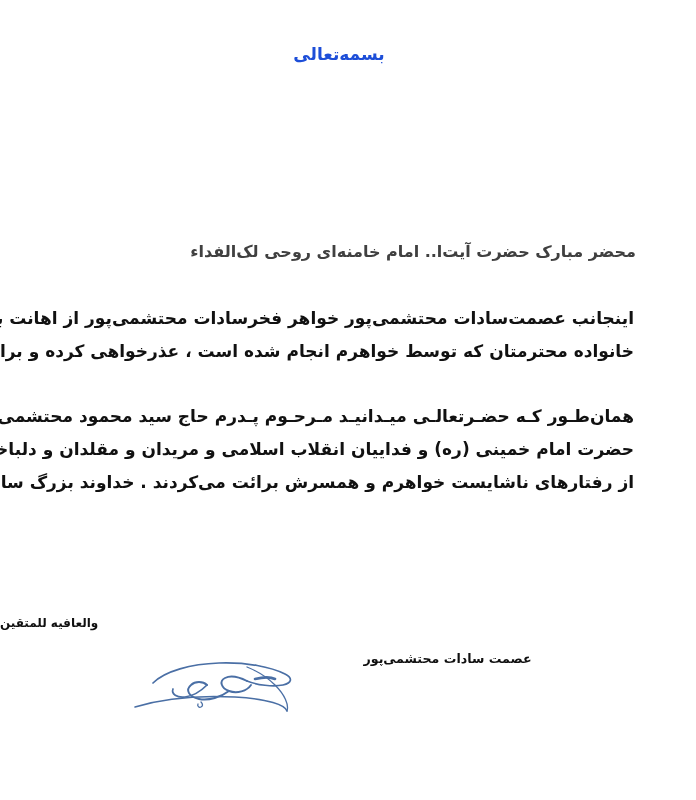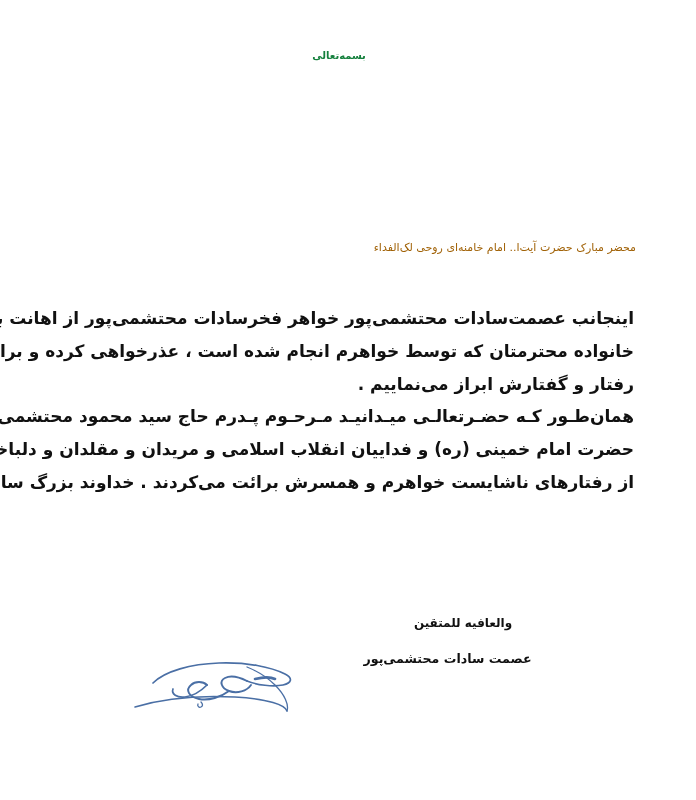--- a/index.html
+++ b/index.html
@@ -27,39 +27,39 @@
   
   .basmala-row {
     position: absolute;
     top: 44px;
     left: 0;
     right: 0;
     text-align: center;
   }
   .basmala {
     display: inline-block;
-    font-size: 10px;
+    font-size: 17px;
     font-weight: 700;
     letter-spacing: 0.2px;
-    color: #15803d;
+    color: #1d4ed8;
     padding-right: 18px;
   }
 
   
   .title-row {
     position: absolute;
     top: 240px;
     right: 60px;
     left: 60px;
     text-align: right;
   }
   .title {
-    font-size: 11px;
-    font-weight: 400;
-    color: #a16207;
+    font-size: 16px;
+    font-weight: 700;
+    color: #404040;
     line-height: 1.5;
     white-space: nowrap;
   }
 
   
   .body-block {
     position: absolute;
     right: 62px;
     left: 62px;
   }
@@ -83,21 +83,21 @@
   .para .ln.last {
     text-align-last: right;
   }
 
   
   .closing {
     position: absolute;
     top: 612px;
     right: 0;
     left: 0;
-    text-align: center;
+    text-align: left;
   }
   .closing-text {
     display: inline-block;
     font-size: 12px;
     font-weight: 600;
     color: #101010;
     margin-right: -230px;
   }
 
   .signer {
@@ -140,21 +140,20 @@
   </div>
 
   <div class="title-row">
     <div class="title">محضر مبارک حضرت آیت‌ا.. امام خامنه‌ای روحی لک‌الفداء</div>
   </div>
 
   <div class="body-block para-1">
     <div class="para">
       <span class="ln">اینجانب عصمت‌سادات محتشمی‌پور خواهر فخرسادات محتشمی‌پور از اهانت به ساحت مقدس شما و</span>
       <span class="ln">خانواده محترمتان که توسط خواهرم انجام شده است ، عذرخواهی کرده و برائت خود  و خانواده‌ام را از ایشان و</span>
-      <span class="ln last">رفتار و گفتارش ابراز می‌نماییم .</span>
     </div>
   </div>
 
   <div class="body-block para-2">
     <div class="para">
       <span class="ln">همان‌طـور کـه حضـرتعالـی میـدانیـد مـرحـوم پـدرم حاج سید محمود محتشمی‌پور از یاران قدیمی</span>
       <span class="ln">حضرت امام خمینی (ره) و فداییان انقلاب اسلامی و مریدان و مقلدان و دلباختگان حضرتعالی بودند و همواره</span>
       <span class="ln">از رفتارهای ناشایست خواهرم و همسرش برائت می‌کردند . خداوند بزرگ سایه پر مهرتان را بر سر ما و همه مردم</span>
     </div>
   </div>

